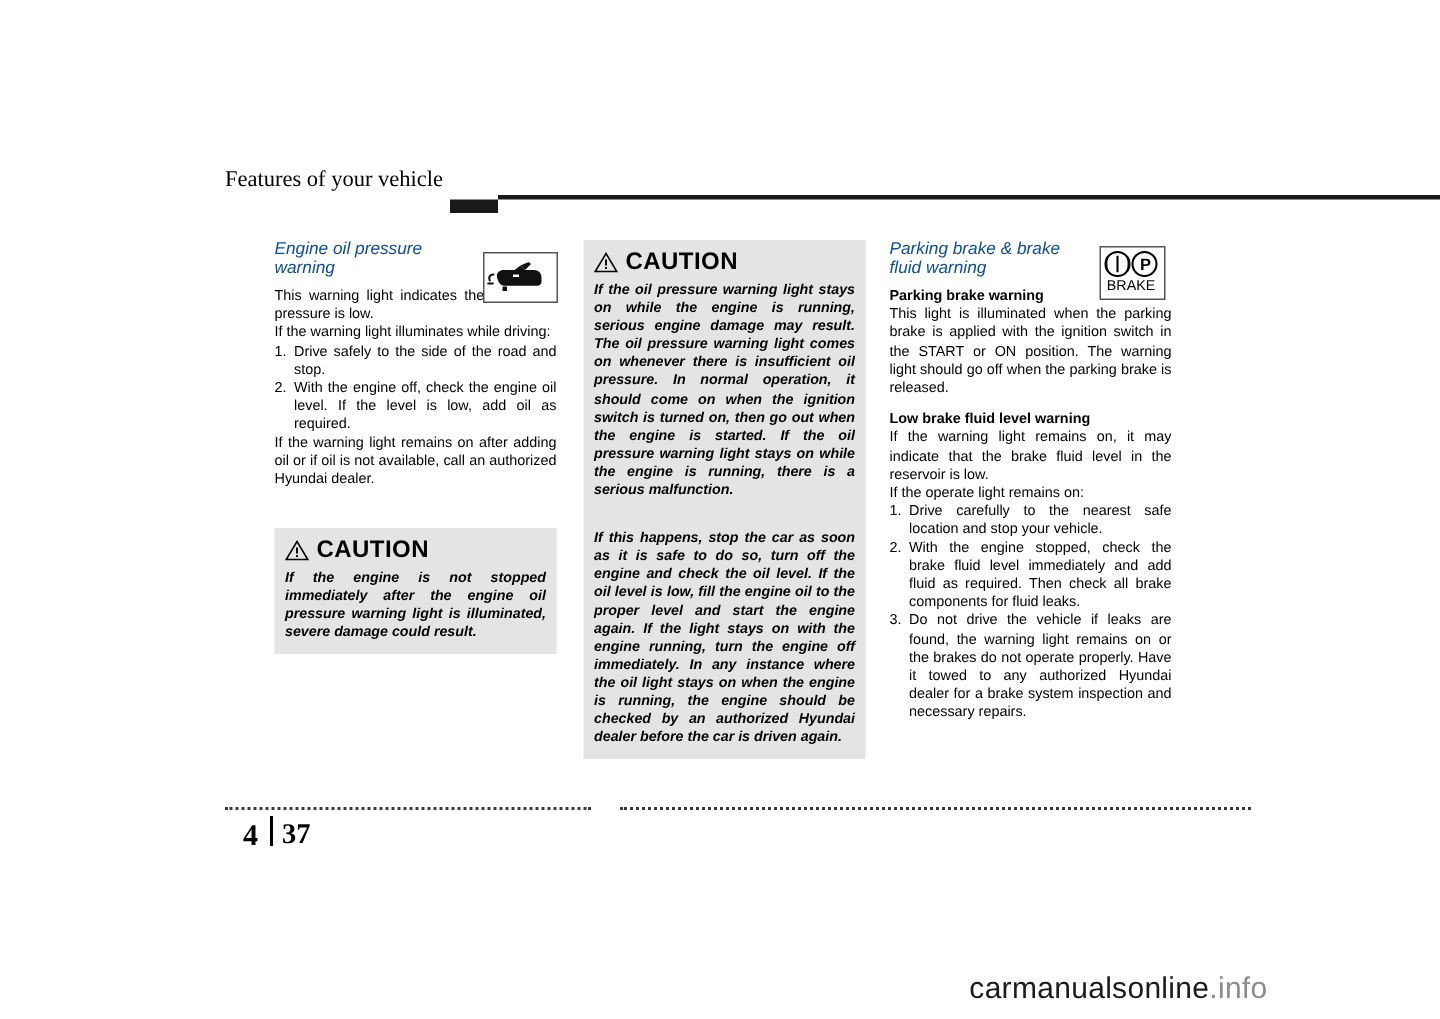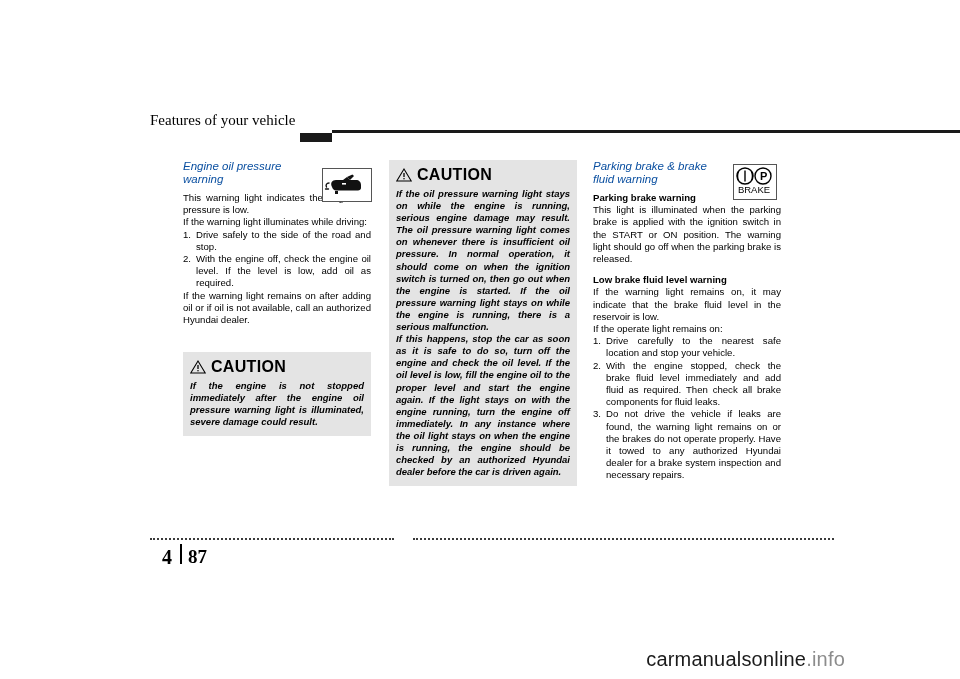--- a/index.html
+++ b/index.html
@@ -131,21 +131,21 @@
     letter-spacing: 0.3px;
     text-align: center;
   }
   .caution-body {
     font-weight: bold;
     font-style: italic;
     font-size: 9.5px;
     line-height: 12.1px;
     text-align: justify;
   }
-  .caution-body p + p { margin-top: 0; }
+  .caution-body p + p { margin-top: 20px; }
 
   .warn-tri {
     width: 16px;
     height: 14px;
     flex: 0 0 auto;
   }
 
   .c1-caution {
     position: absolute;
     left: 183px;
@@ -352,20 +352,20 @@
       </g>
       <text x="20" y="28" text-anchor="middle" font-family="Liberation Sans, sans-serif" font-size="9.5" fill="#000">BRAKE</text>
     </svg>
   </div>
 
   <div class="footer">
     <div class="footer-dash-left"></div>
     <div class="footer-dash-right"></div>
     <div class="footer-chapter">4</div>
     <div class="footer-sep"></div>
-    <div class="footer-page">87</div>
+    <div class="footer-page">37</div>
   </div>
 
   <div class="watermark">
     <span>carmanualsonline</span><span class="dim">.info</span>
   </div>
 
 </div>
 
 </body></html>

